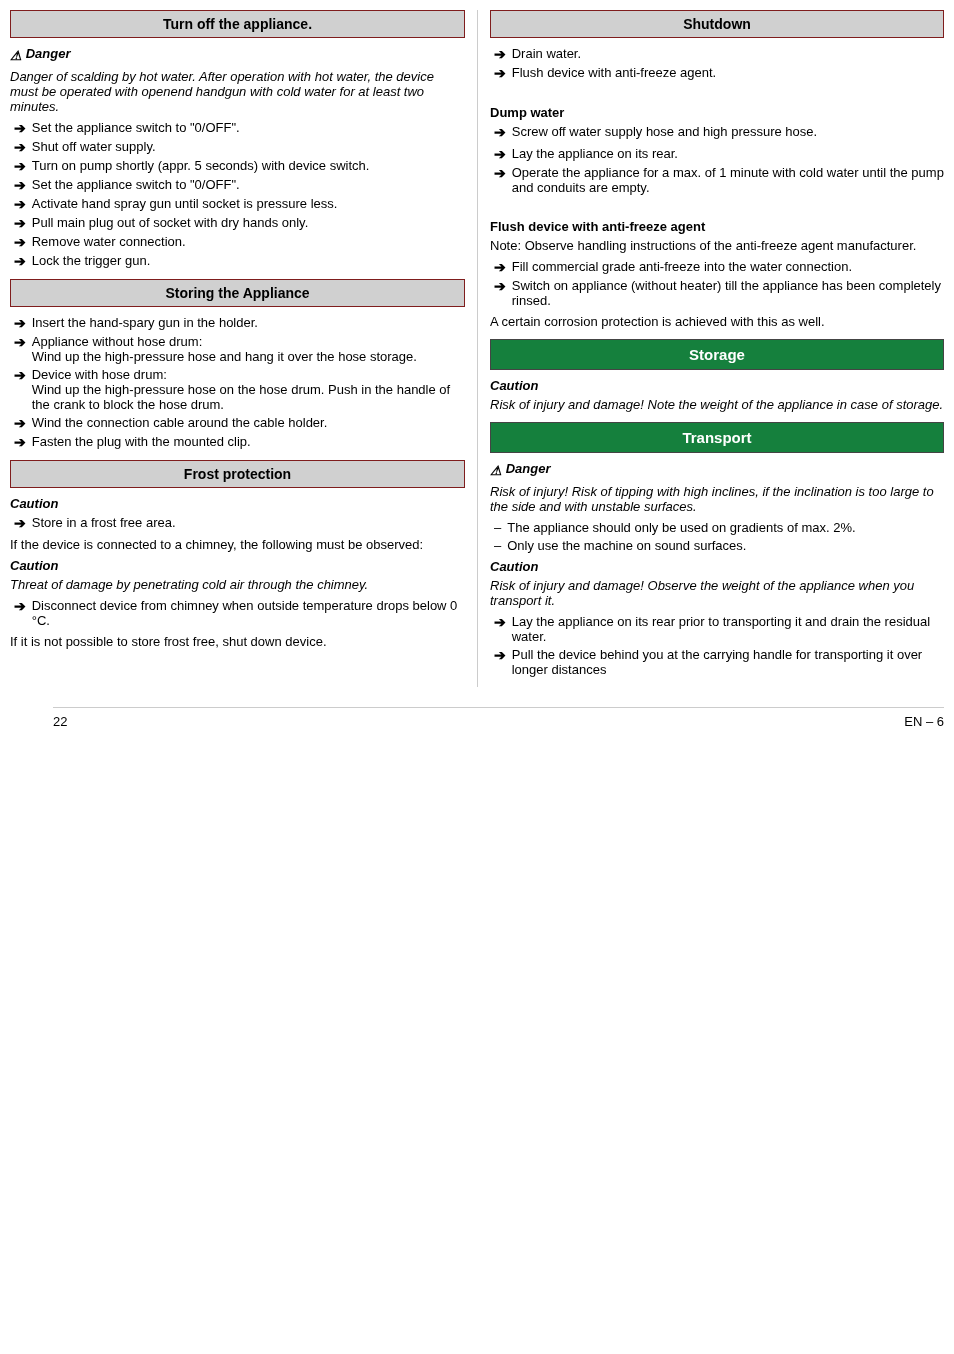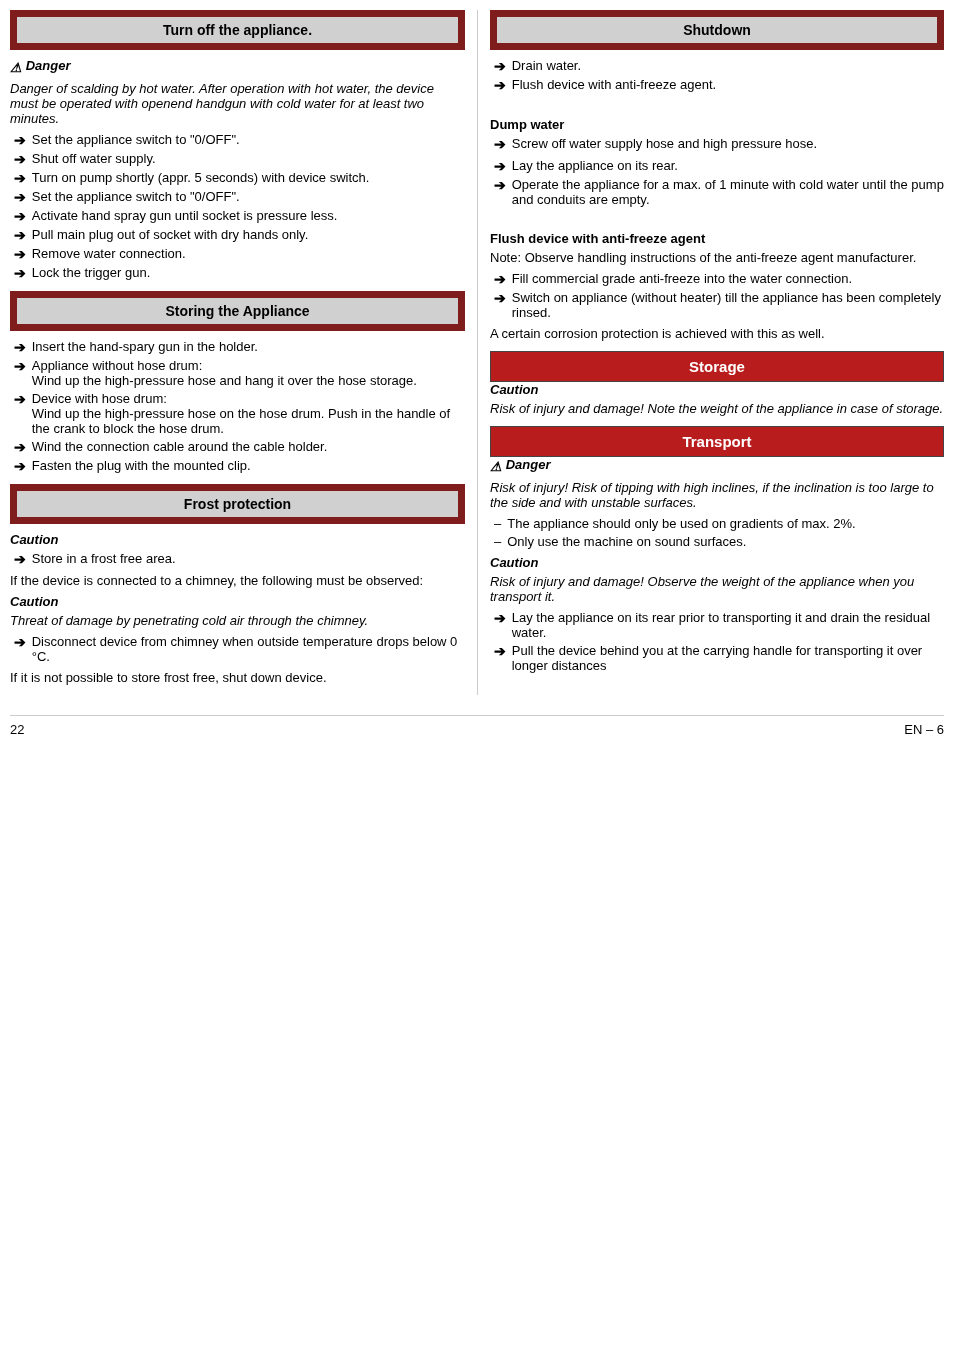--- a/index.html
+++ b/index.html
@@ -31,29 +31,30 @@
       padding-left: 12px;
       border-left: 1px solid #ccc;
     }
     .section-header {
       background: #d0d0d0;
       text-align: center;
       font-weight: bold;
       font-size: 14px;
       padding: 5px 8px;
       margin-bottom: 8px;
-      border: 7px solid #7f1d1d;
+      border: 1px solid #7f1d1d;
     }
     .section-header-dark {
-      background: #b91c1c;
+      background: #15803d;
       color: #fff;
       text-align: center;
       font-weight: bold;
       font-size: 15px;
       padding: 6px 8px;
+      margin-bottom: 8px;
       border: 1px solid #444;
     }
     .subsection-title {
       font-weight: bold;
       margin-bottom: 4px;
       margin-top: 24px;
     }
     .danger-header, .caution-header {
       font-style: italic;
       font-weight: bold;
@@ -107,20 +108,21 @@
     .plain-text {
       margin-bottom: 6px;
     }
     .page-footer {
       display: flex;
       justify-content: space-between;
       margin-top: 20px;
       font-size: 13px;
       border-top: 1px solid #ccc;
       padding-top: 6px;
+      margin-left: 43px;
     }
     .triangle-icon {
       font-size: 13px;
       margin-right: 4px;
     }
     .section-spacer {
       margin-bottom: 10px;
     }
     .warning-header-row {
       display: flex;

